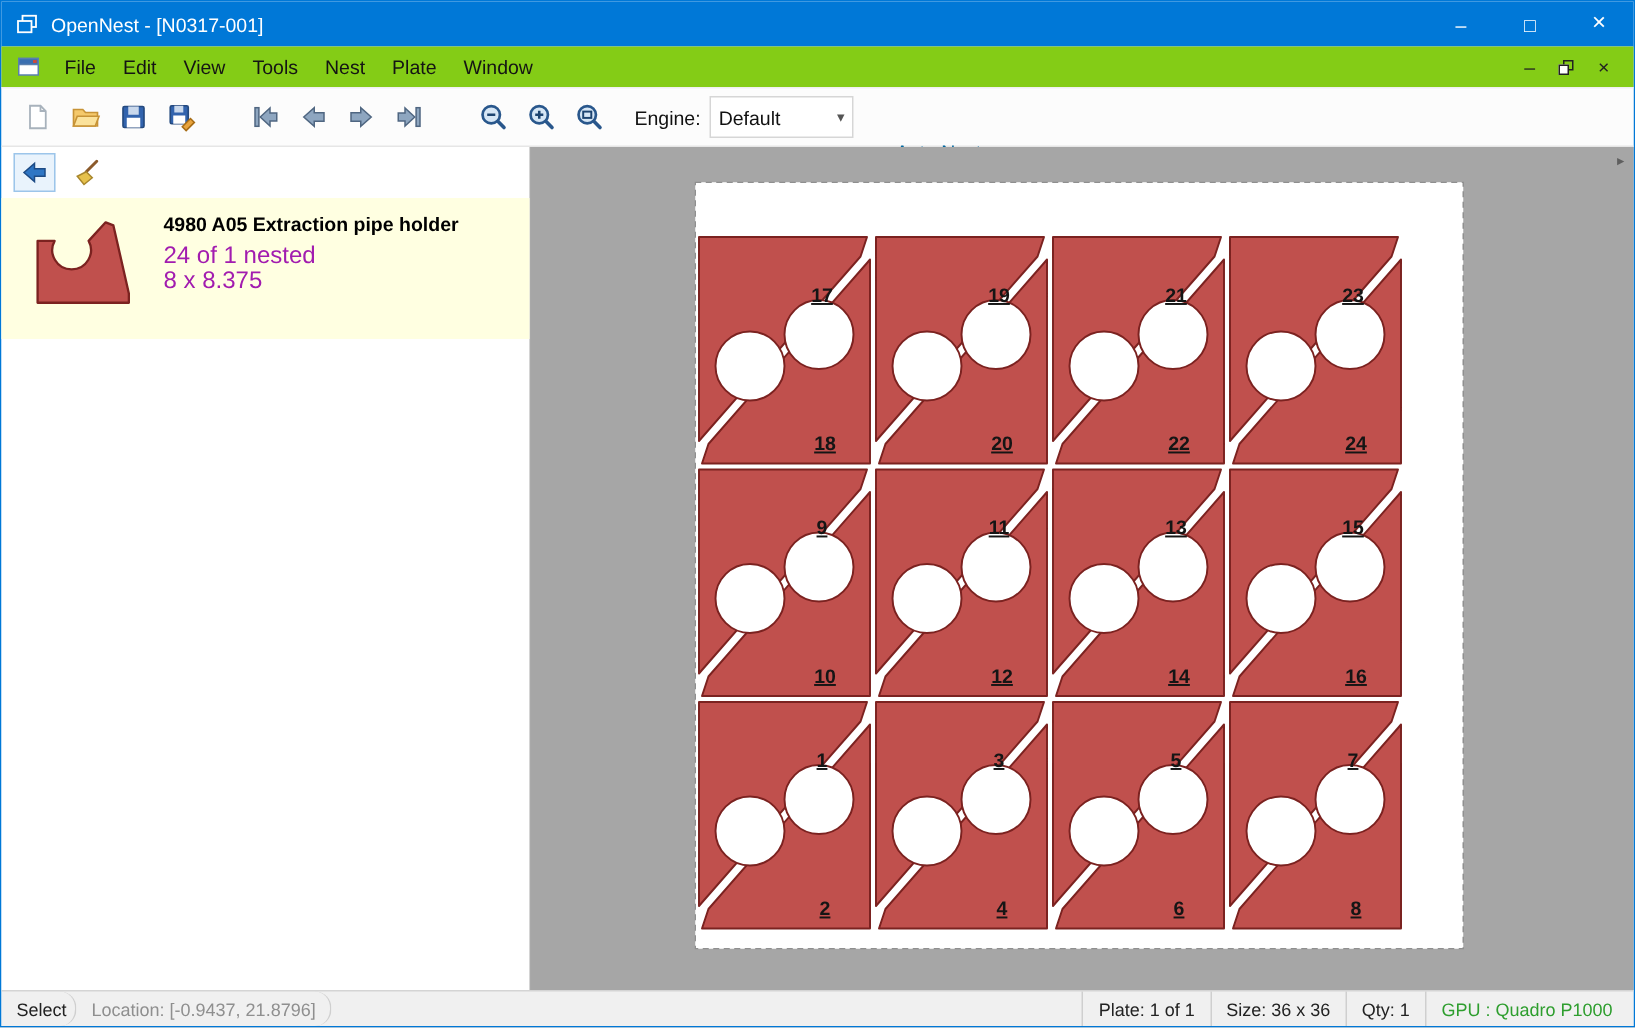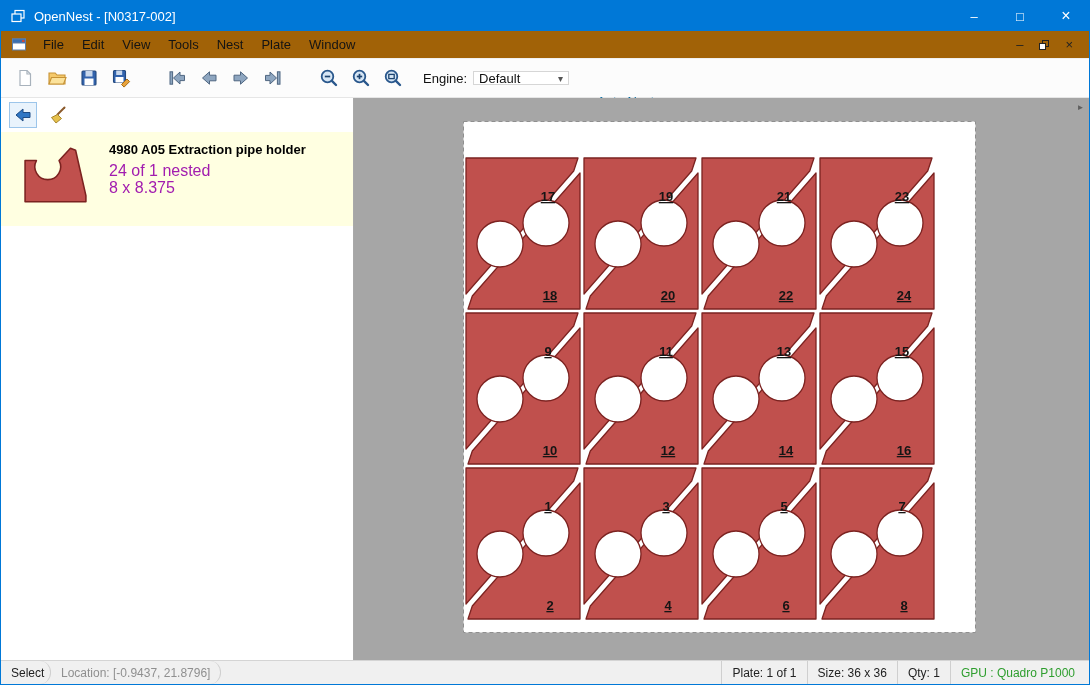--- a/index.html
+++ b/index.html
@@ -9,35 +9,35 @@
 
   
   .titlebar{height:30px;background:#0078d7;color:#fff;display:flex;align-items:center;flex:none;}
   .app-icon{width:16px;height:16px;margin:0 8px 0 9px;flex:none;}
   .title-text{font-size:13px;}
   .win-controls{margin-left:auto;display:flex;height:100%;}
   .win-btn{width:46px;height:100%;display:flex;align-items:center;justify-content:center;font-size:13px;cursor:default;}
   .win-btn.close{font-size:16px;}
 
   
-  .menubar{height:27px;background:#a16207;display:flex;align-items:center;flex:none;}
+  .menubar{height:27px;background:#84cc16;display:flex;align-items:center;flex:none;}
   .mdi-icon{width:16px;height:15px;margin:0 7px 0 10px;flex:none;}
   .menu-item{padding:4px 9px;font-size:13px;color:#141414;}
   .mdi-controls{margin-left:auto;display:flex;align-items:center;gap:16px;padding-right:16px;color:#222;}
   .mdi-btn{display:flex;align-items:center;justify-content:center;font-size:13px;}
   .restore-glyph{width:10px;height:10px;position:relative;}
   .restore-glyph .back{position:absolute;right:0;top:0;width:7px;height:7px;border:1px solid #222;}
   .restore-glyph .front{position:absolute;left:0;bottom:0;width:7px;height:7px;border:1px solid #222;background:#fff;}
 
   
   .toolbar{height:40px;display:flex;align-items:center;background:#fcfcfc;border-top:1px solid #f0f0f0;border-bottom:1px solid #e6e6e6;flex:none;padding-left:8px;}
   .tb-btn{width:32px;height:32px;display:flex;align-items:center;justify-content:center;}
   .tb-gap{width:24px;}
   .engine-label{font-size:13px;color:#111;margin:0 6px 0 14px;}
-  .engine-select{width:96px;height:14px;display:flex;align-items:center;background:#fff;border:1px solid #d6d6d6;padding:0 5px;font-size:13px;color:#111;}
+  .engine-select{width:96px;height:28px;display:flex;align-items:center;background:#fff;border:1px solid #d6d6d6;padding:0 5px;font-size:13px;color:#111;}
   .engine-select .chev{margin-left:auto;color:#555;font-size:10px;}
   .auto-nest{font-size:13px;color:#0369a1;margin-left:22px;padding:4px 6px;margin-top:46px;}
 
   
   .main{flex:1;display:flex;min-height:0;}
   .sidebar{width:353px;background:#fff;border-right:1px solid #a9a9a9;display:flex;flex-direction:column;flex:none;}
   .tabs{display:flex;background:#f0f0f0;padding:2px 0 0 0;border-bottom:1px solid #d9d9d9;height:26px;}
   .tab{width:101px;height:24px;display:flex;align-items:center;justify-content:center;font-size:13px;color:#222;background:#f3f3f3;border:1px solid #dcdcdc;border-bottom:none;}
   .tab.active{background:#fff;border:1px solid #d0d0d0;border-bottom:1px solid #fff;margin-bottom:-1px;height:25px;}
   .panel-toolbar{height:34px;display:flex;align-items:center;gap:7px;padding-left:8px;flex:none;}
@@ -73,21 +73,21 @@
 </head>
 <body>
 
 <div class="window">
 
   <div class="titlebar">
     <svg class="app-icon" viewBox="0 0 16 16">
       <rect x="5" y="2.5" width="9" height="7.5" fill="none" stroke="#ffffff" stroke-width="1.2"></rect>
       <rect x="2" y="6" width="9" height="7.5" fill="#0078d7" stroke="#ffffff" stroke-width="1.2"></rect>
     </svg>
-    <span class="title-text">OpenNest - [N0317-002]</span>
+    <span class="title-text">OpenNest - [N0317-001]</span>
     <div class="win-controls">
       <div class="win-btn">–</div>
       <div class="win-btn">□</div>
       <div class="win-btn close">×</div>
     </div>
   </div>
 
   <div class="menubar">
     <svg class="mdi-icon" viewBox="0 0 16 15">
       <rect x="1.5" y="2" width="13" height="11" fill="#ffffff" stroke="#5a7fae"></rect>

